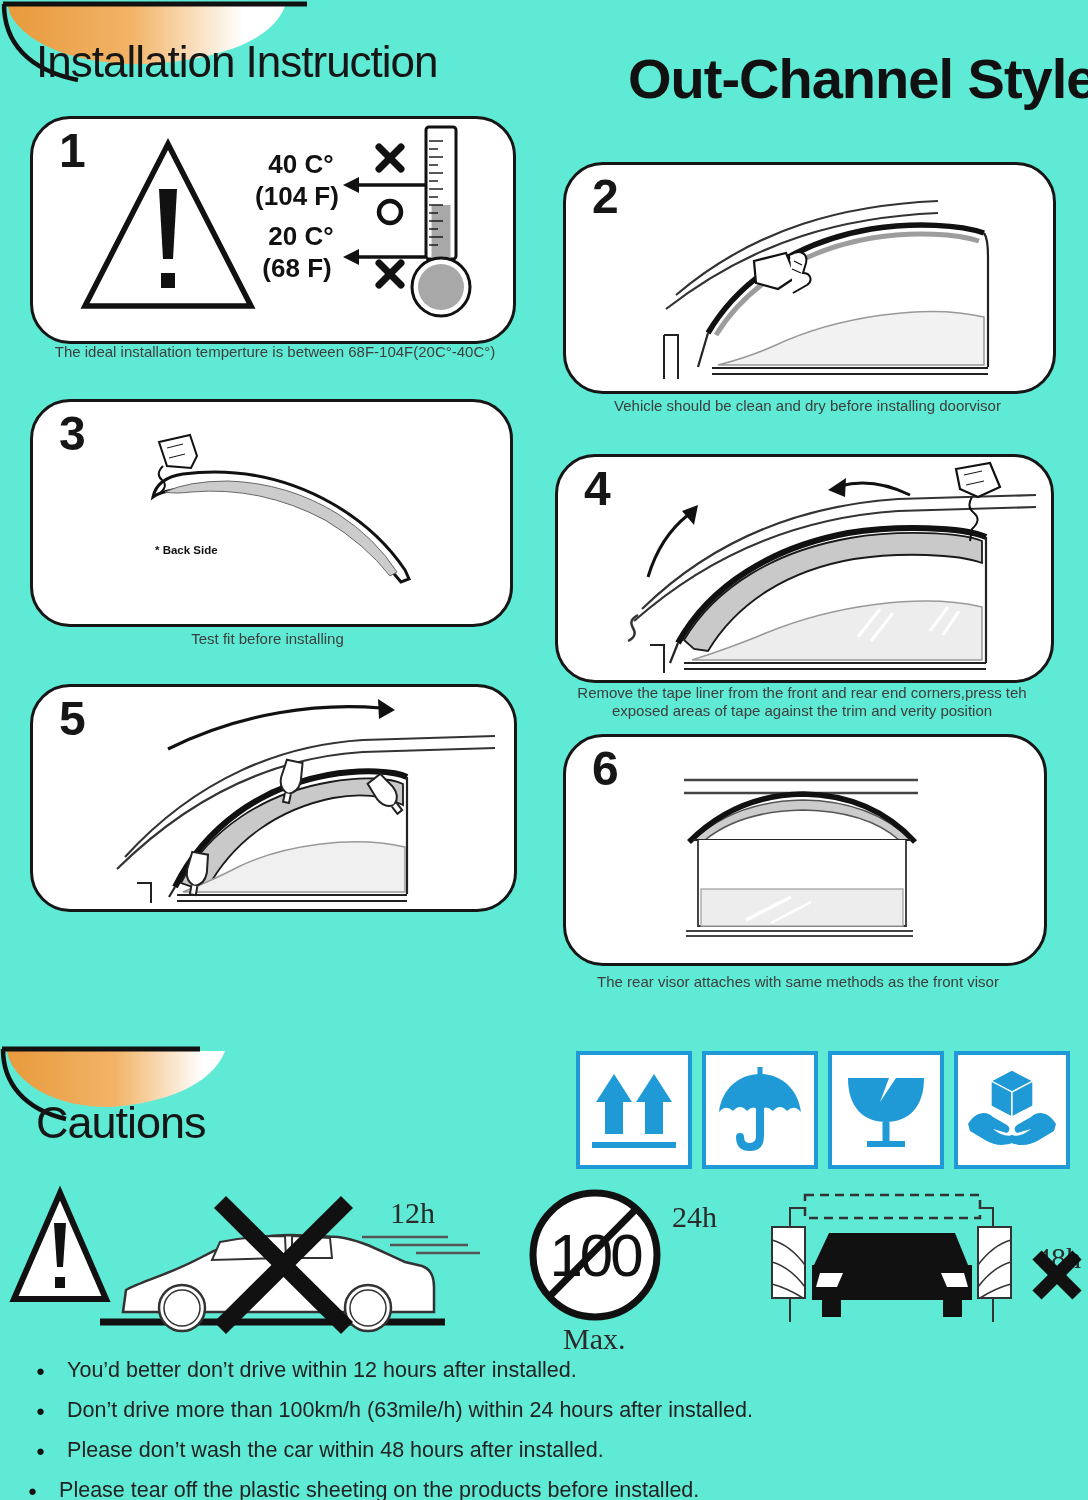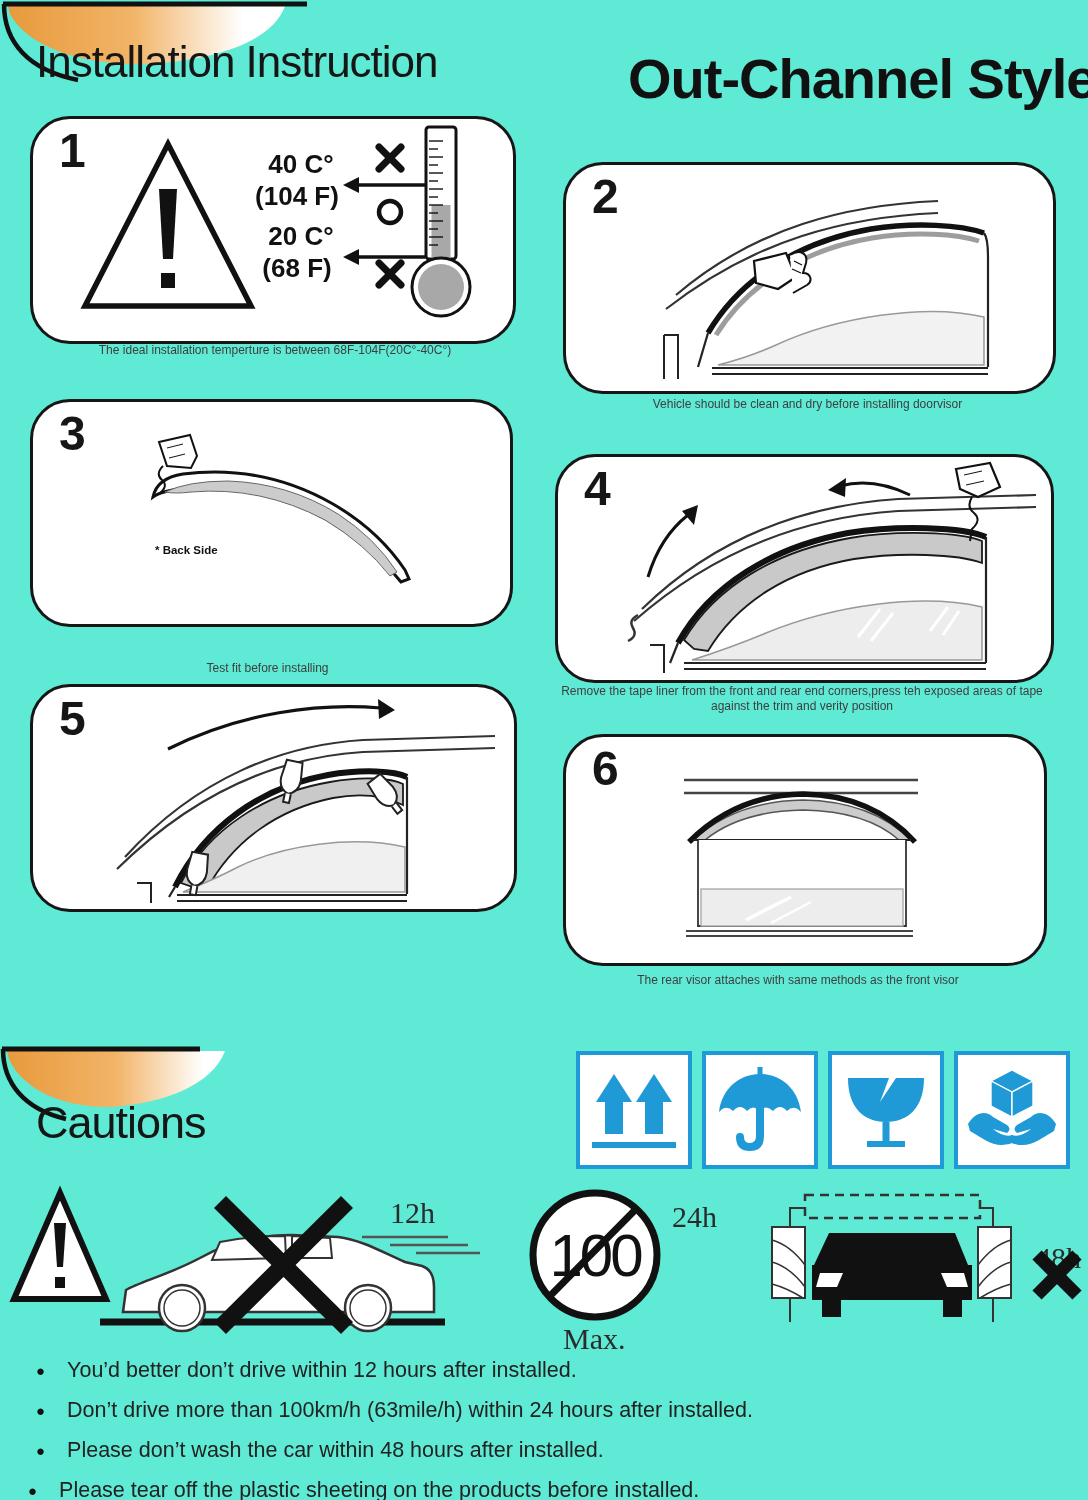--- a/index.html
+++ b/index.html
@@ -23,21 +23,21 @@
   }
   
   .panel{
     position:absolute;border:3.5px solid #161616;border-radius:40px;background:#fff;
   }
   .step-num{
     position:absolute;left:26px;top:8px;font-size:48px;font-weight:bold;color:#161616;
     line-height:1;
   }
   .caption{
-    position:absolute;text-align:center;font-size:12px;color:#3e3e3e;line-height:1.22;
+    position:absolute;text-align:center;font-size:15px;color:#3e3e3e;line-height:1.22;
   }
   
   .pkg-icon{
     position:absolute;width:116px;height:118px;border:4px solid #1f9ad7;background:#fff;
     display:flex;align-items:center;justify-content:center;box-sizing:border-box;
   }
   .hours-label{
     position:absolute;font-size:30px;color:#2b2b2b;white-space:nowrap;font-family:Liberation Serif, serif;
   }
   
@@ -148,21 +148,21 @@
 
       <path d="M 120 95 Q 124 76 150 72 Q 230 62 300 102 Q 345 128 372 168 L 376 177 L 368 180 Q 340 145 295 118 Q 225 78 152 86 Q 128 89 120 95 Z" fill="#fff" stroke="#111" stroke-width="3"></path>
       <path d="M 132 90 Q 155 79 195 79 Q 255 81 305 112 Q 342 136 364 170 L 357 174 Q 332 142 292 118 Q 228 84 158 90 Q 142 92 132 90 Z" fill="#cccccc" stroke="#666" stroke-width="1"></path>
 
       <polygon points="126,40 157,33 164,54 158,66 134,64" fill="#fff" stroke="#111" stroke-width="2"></polygon>
       <path d="M 134 46 L 150 42 M 136 56 L 152 52" stroke="#111" stroke-width="1" fill="none"></path>
       <path d="M 130 64 q -8 8 -1 14 q 7 6 -3 14" stroke="#111" stroke-width="2" fill="none"></path>
       <text x="122" y="152" font-size="11.5" font-weight="bold" fill="#111">* Back Side</text>
     </svg>
   </div>
-  <div class="caption" style="left:15px;top:630px;width:505px;margin-top:31px;">Test fit before installing</div>
+  <div class="caption" style="left:15px;top:630px;width:505px;">Test fit before installing</div>
 
   <div class="panel" style="left:555px;top:454px;width:493px;height:223px;">
     <div class="step-num">4</div>
     <svg width="493" height="223" viewBox="0 0 493 223" style="position:absolute;left:0;top:0">
 
       <path d="M 352 38 Q 315 20 282 29" fill="none" stroke="#111" stroke-width="3"></path>
       <polygon points="270,33 288,21 287,40" fill="#111"></polygon>
       <path d="M 90 120 Q 102 80 130 58" fill="none" stroke="#111" stroke-width="3"></path>
       <polygon points="140,48 124,54 136,68" fill="#111"></polygon>
 

